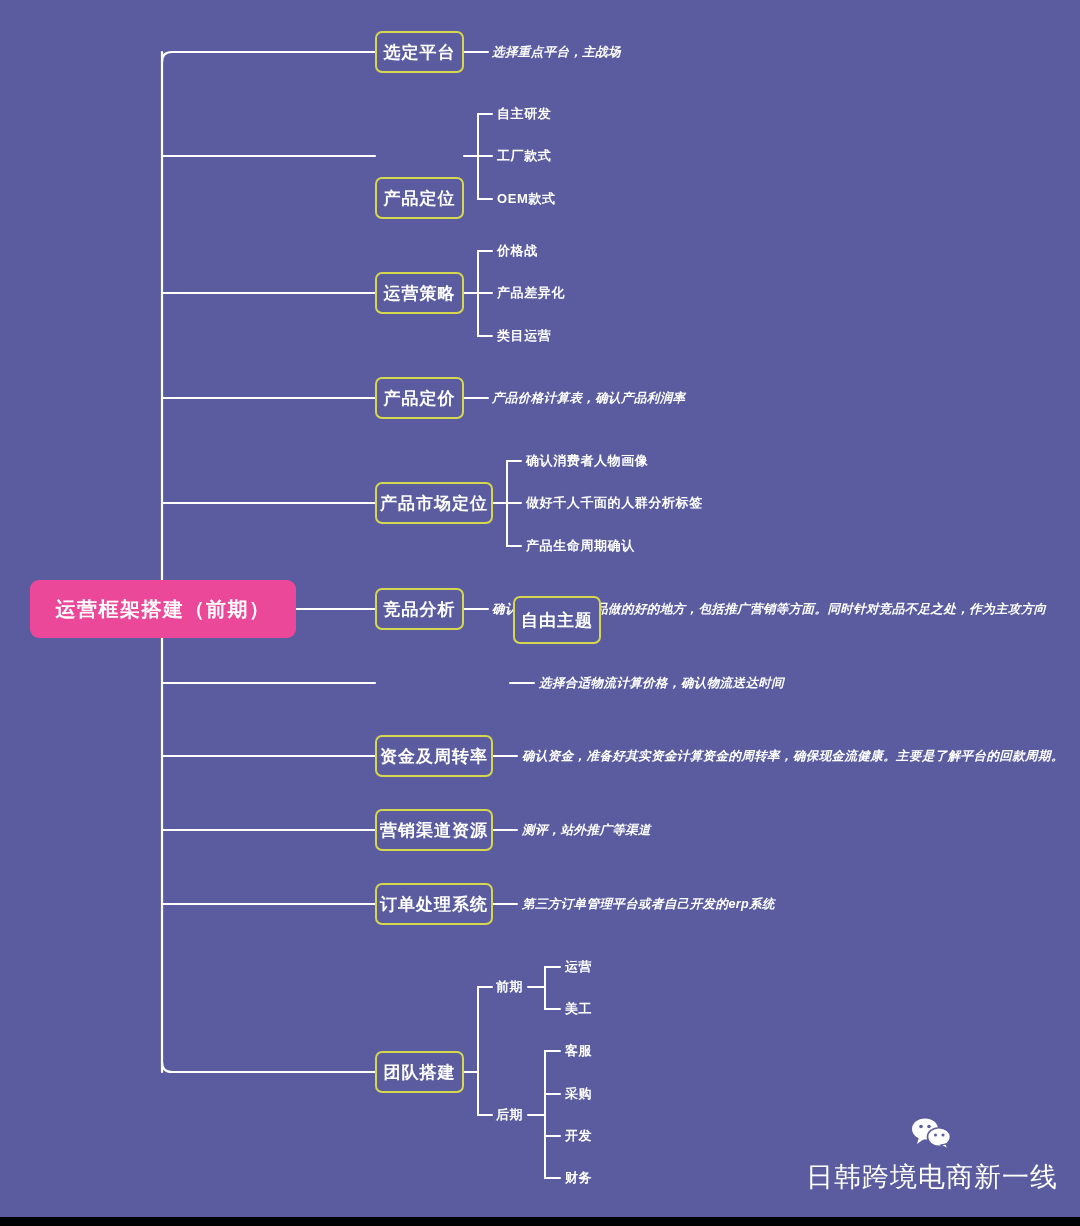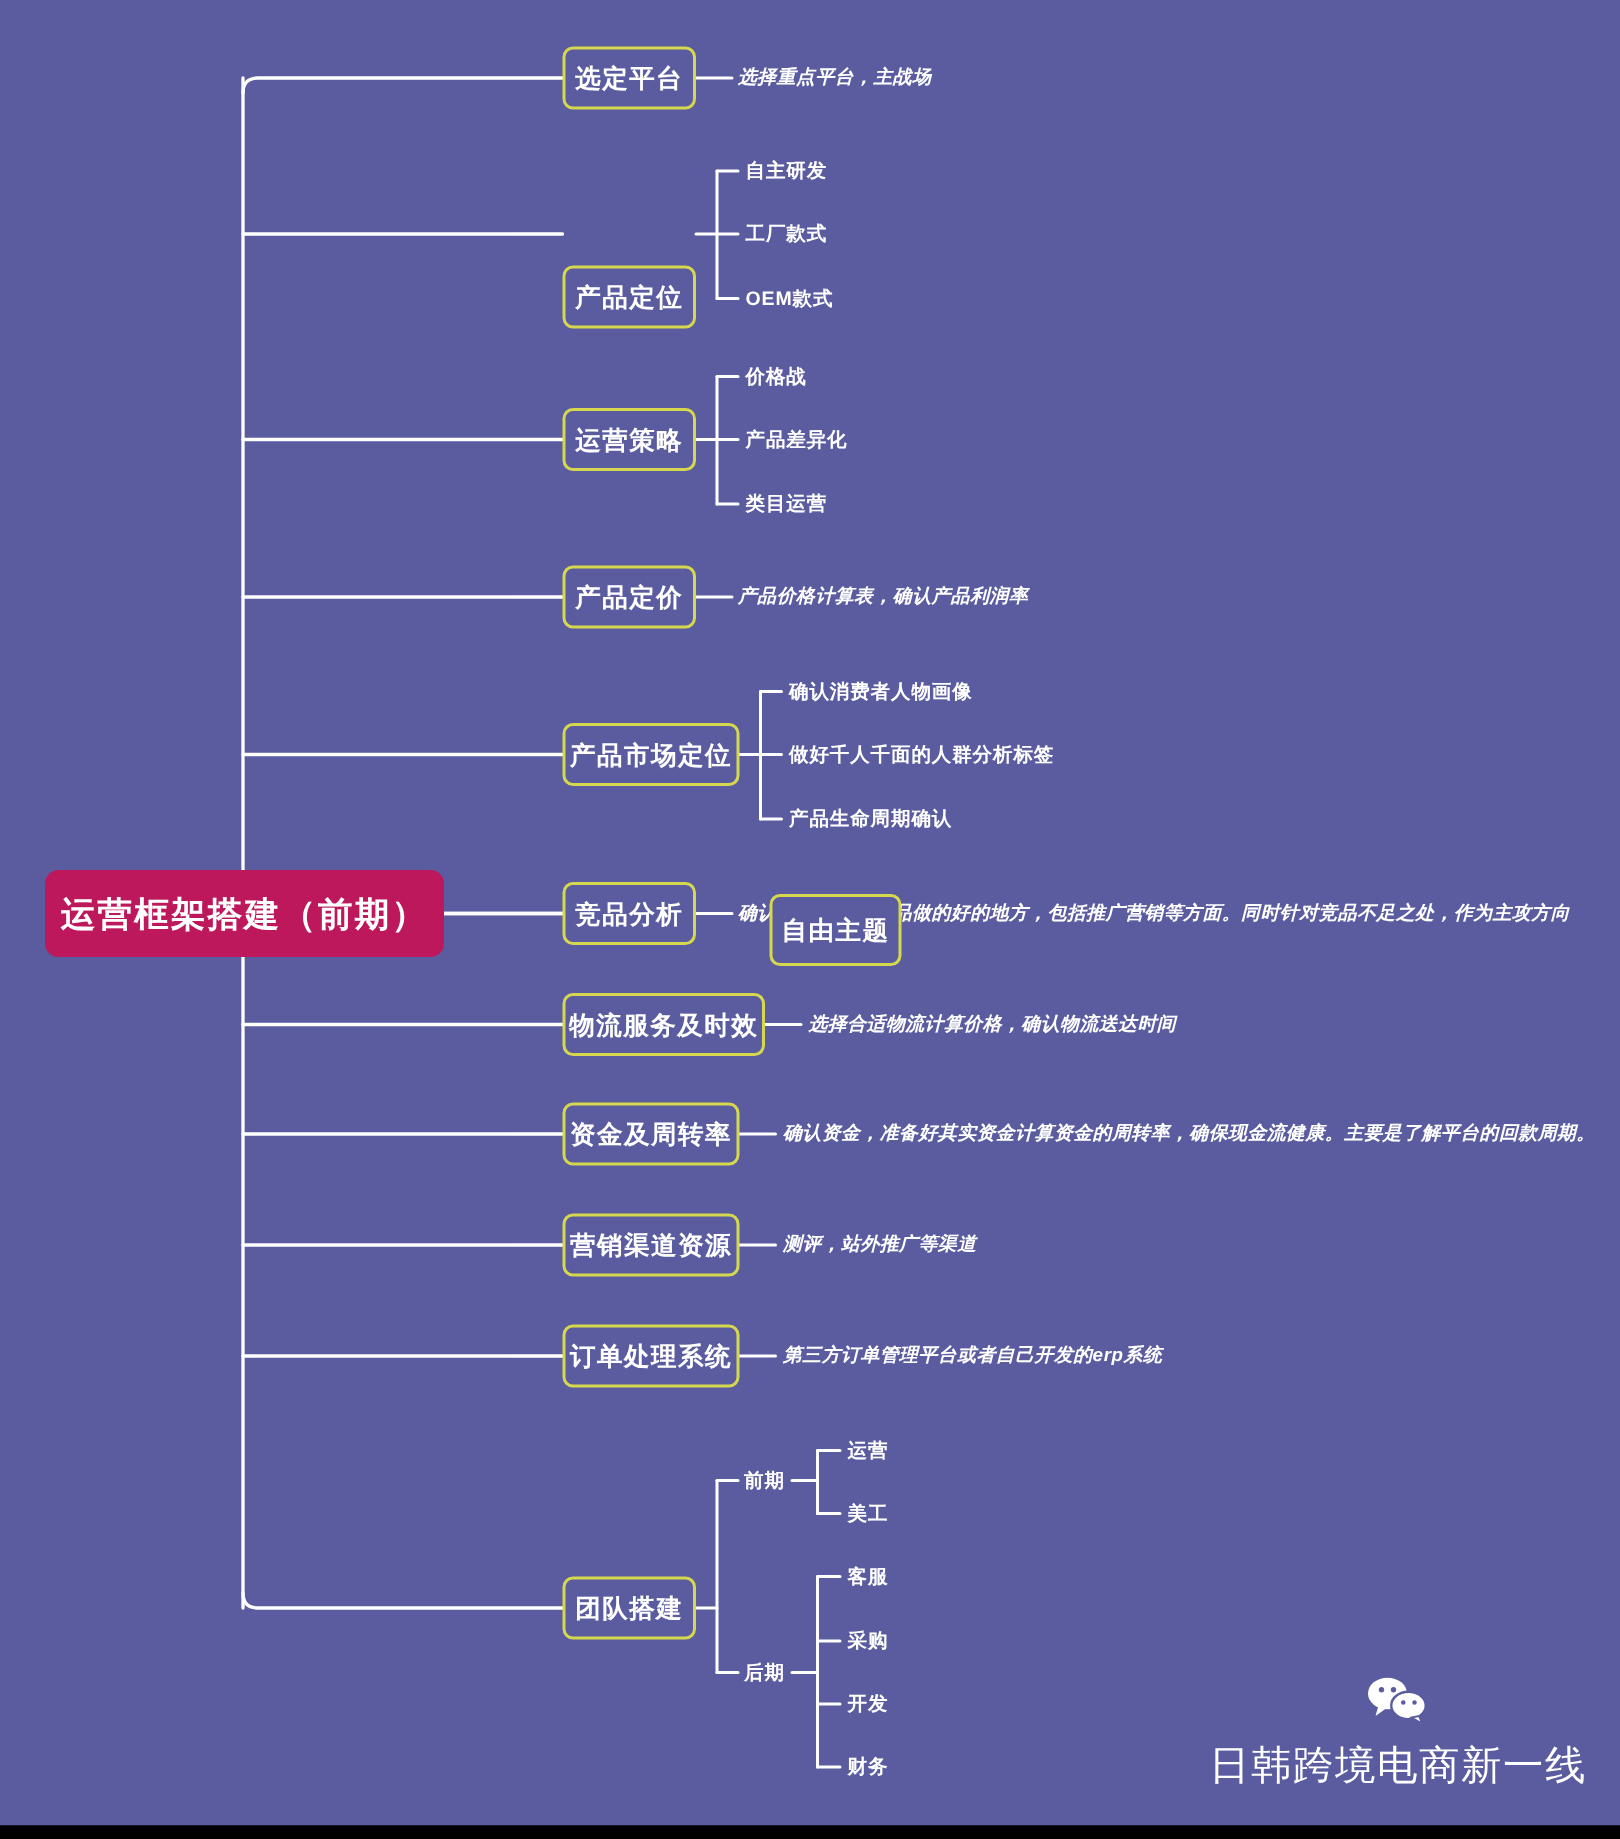--- a/index.html
+++ b/index.html
@@ -30,26 +30,26 @@
     color:#ffffff;
     font-weight:bold;
     font-size:17px;
     letter-spacing:1px;
     display:flex;align-items:center;justify-content:center;
     white-space:nowrap;
   }
   .root{
     position:absolute;
     box-sizing:border-box;
-    background:#be185d;
+    background:#ec4899;
     border:none;
     border-radius:9px;
     color:#ffffff;
     font-weight:bold;
-    font-size:23px;
+    font-size:20px;
     letter-spacing:1.5px;
     display:flex;align-items:center;justify-content:center;
     white-space:nowrap;
   }
   .floatbox{
     position:absolute;
     box-sizing:border-box;
     border:2px solid #d5d74f;
     border-radius:7px;
     background:#5a5c9f;
@@ -217,23 +217,20 @@
 
   <div class="node" style="left:375px;top:588px;width:89px;height:42px;">
     <span>竞品分析</span>
   </div>
   <div class="desc" style="left:492px;top:609px;">确认竞品，学习竞品做的好的地方，包括推广营销等方面。同时针对竞品不足之处，作为主攻方向</div>
 
   <div class="floatbox" style="left:513px;top:596px;width:88px;height:48px;">
     <span>自由主题</span>
   </div>
 
-  <div class="node" style="left:375px;top:662px;width:135px;height:42px;">
-    <span>物流服务及时效</span>
-  </div>
   <div class="desc" style="left:539px;top:683px;">选择合适物流计算价格，确认物流送达时间</div>
 
   <div class="node" style="left:375px;top:735px;width:118px;height:42px;">
     <span>资金及周转率</span>
   </div>
   <div class="desc" style="left:522px;top:756px;">确认资金，准备好其实资金计算资金的周转率，确保现金流健康。主要是了解平台的回款周期。</div>
 
   <div class="node" style="left:375px;top:809px;width:118px;height:42px;">
     <span>营销渠道资源</span>
   </div>

